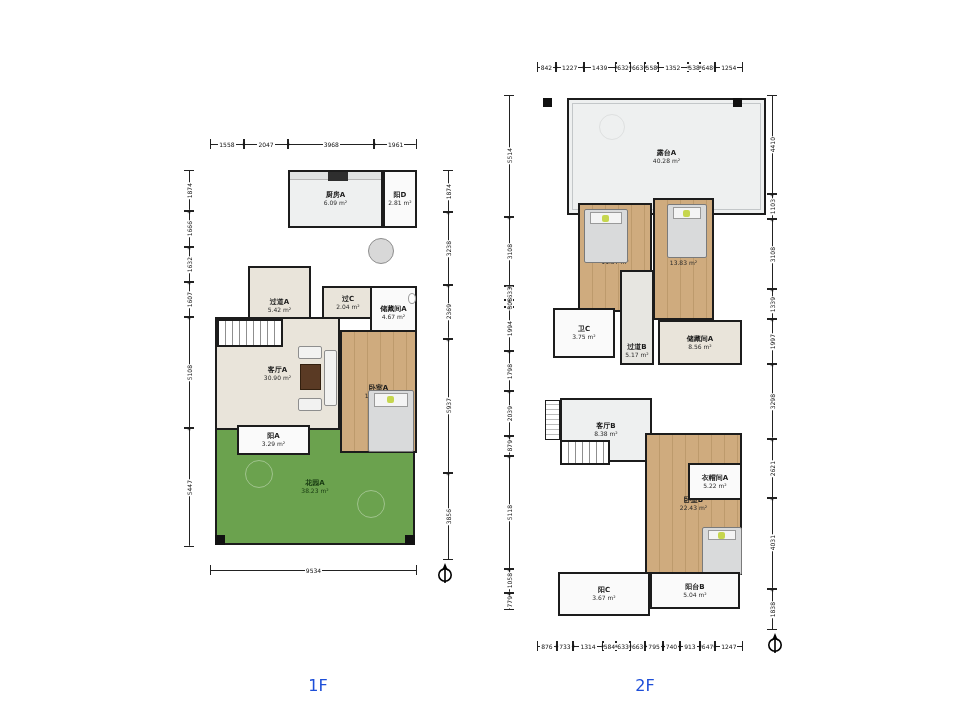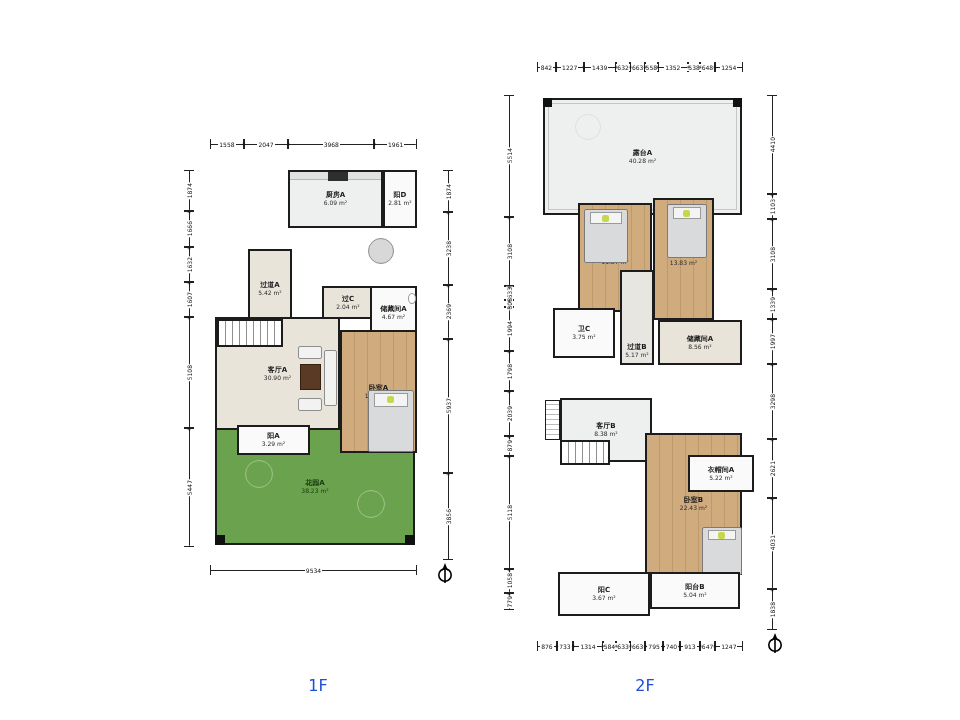--- a/index.html
+++ b/index.html
@@ -30,21 +30,21 @@
   .furn{position:absolute;box-sizing:border-box;}
   .sofa{background:#f2f2f1;border:1px solid #8e8e8e;border-radius:2px;}
   .ctable{background:#5a3a24;border:1px solid #33200f;}
   .rtable{background:#d8d8d8;border:1px solid #8e8e8e;border-radius:50%;}
   .counter{background:#e0e2e2;border-bottom:1px solid #b5b5b5;}
   .stove{background:#2e2e2e;}
   .fixture{background:#ffffff;border:1px solid #9a9a9a;border-radius:50%;}
   .pillar{position:absolute;background:#111;}
   .railing{position:absolute;box-sizing:border-box;border:1px solid #1c1c1c;
            background:repeating-linear-gradient(0deg,#fff 0 4px,#bbb 4px 5px);}
-  .terrace-inner{outline:1px solid #c3c7c9;outline-offset:-6px;}
+  .terrace-inner{outline:1px solid #c3c7c9;outline-offset:-6px;margin-left:24px;}
   .wm{position:absolute;border:1px solid rgba(255,255,255,.35);border-radius:50%;}
   .wm.dark{border-color:rgba(0,0,0,.07);}
   
   .dim{position:absolute;display:flex;}
   .dim.h{flex-direction:row;height:10px;}
   .dim.v{flex-direction:column;width:10px;}
   .dim-seg{position:relative;box-sizing:border-box;display:flex;align-items:center;
            justify-content:center;min-width:0;min-height:0;overflow:visible;}
   .dim.h .dim-seg{border-left:1px solid #222;border-right:1px solid #222;
      background:linear-gradient(#222,#222) 50% 50%/100% 1px no-repeat;}
@@ -67,21 +67,21 @@
   <div class="plan" style="left:210px;top:170px;width:207px;height:377px">
 
     <div class="room gray" style="left:78px;top:0;width:95px;height:58px">
       <span class="rname">厨房A</span>
       <span class="rarea">6.09 m²</span>
     </div>
     <div class="room whiteroom" style="left:173px;top:0;width:34px;height:58px">
       <span class="rname">阳D</span>
       <span class="rarea">2.81 m²</span>
     </div>
-    <div class="room beige" style="left:38px;top:79px;width:44px;height:80px">
+    <div class="room beige" style="left:38px;top:96px;width:63px;height:80px">
       <span class="rname">过道A</span>
       <span class="rarea">5.42 m²</span>
     </div>
     <div class="room beige" style="left:112px;top:116px;width:52px;height:33px">
       <span class="rname">过C</span>
       <span class="rarea">2.04 m²</span>
     </div>
     <div class="room whiteroom" style="left:160px;top:116px;width:47px;height:54px">
       <span class="rname">储藏间A</span>
       <span class="rarea">4.67 m²</span>
@@ -213,21 +213,21 @@
       <span class="rarea">8.38 m²</span>
     </div>
     <div class="stairs" style="left:30px;top:345px;width:50px;height:25px"></div>
     <div class="railing" style="left:15px;top:305px;width:15px;height:40px"></div>
 
     <div class="room wood" style="left:115px;top:338px;width:97px;height:142px">
       <span class="rname">卧室B</span>
       <span class="rarea">22.43 m²</span>
       <div class="bed" style="left:55px;top:92px;width:38px;height:46px"></div>
     </div>
-    <div class="room whiteroom" style="left:158px;top:360px;width:66px;height:37px">
+    <div class="room whiteroom" style="left:158px;top:368px;width:54px;height:37px">
       <span class="rname">衣帽间A</span>
       <span class="rarea">5.22 m²</span>
     </div>
     <div class="room whiteroom" style="left:28px;top:477px;width:92px;height:44px">
       <span class="rname">阳C</span>
       <span class="rarea">3.67 m²</span>
     </div>
     <div class="room whiteroom" style="left:120px;top:477px;width:90px;height:37px">
       <span class="rname">阳台B</span>
       <span class="rarea">5.04 m²</span>

